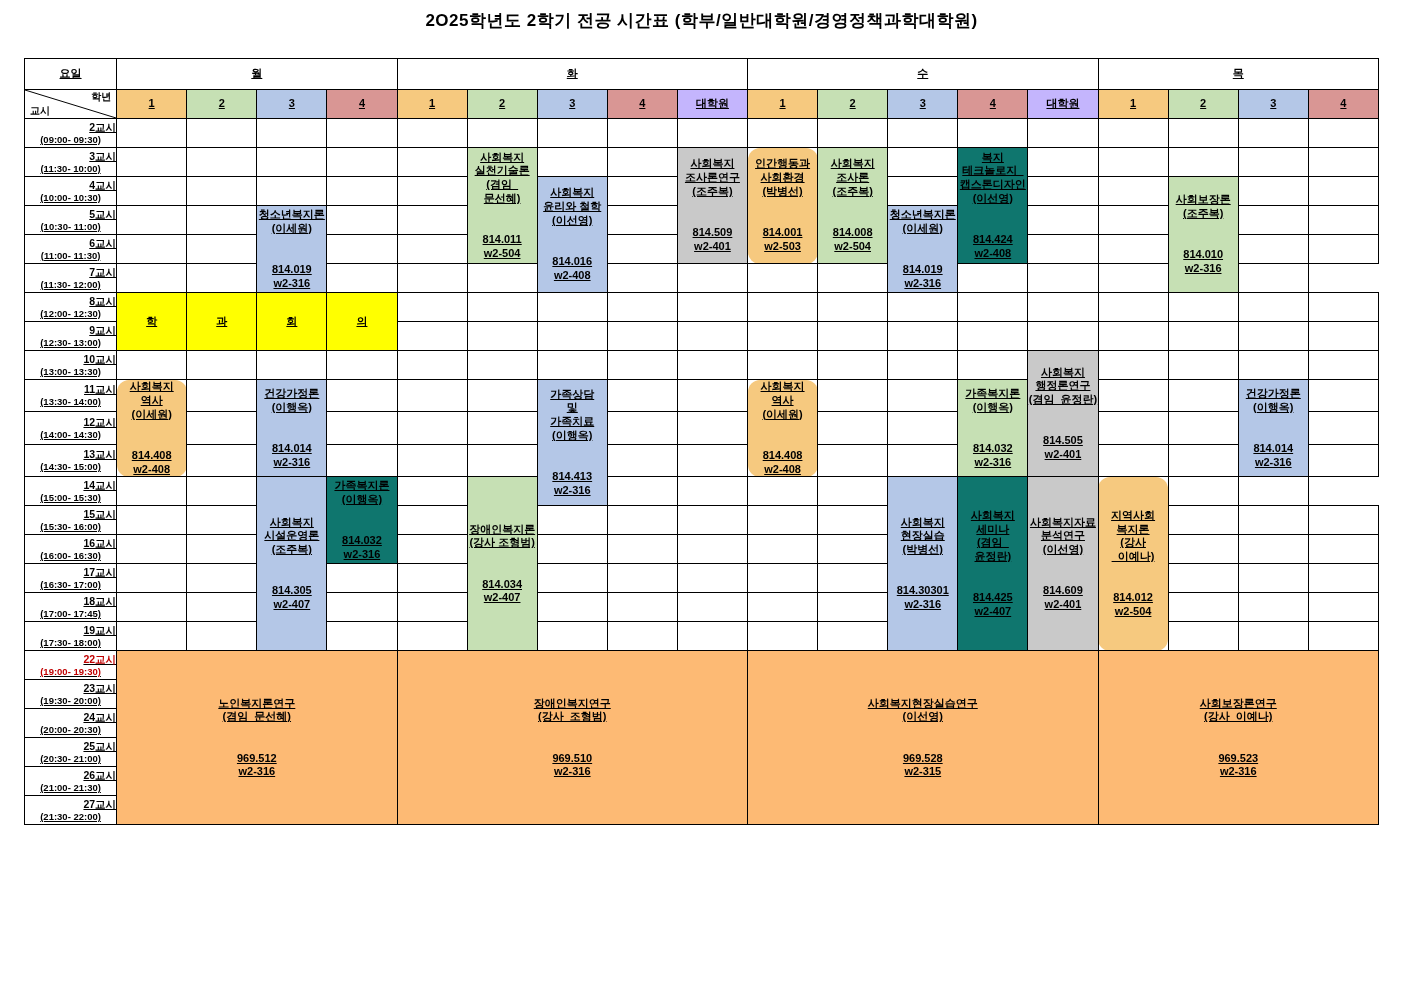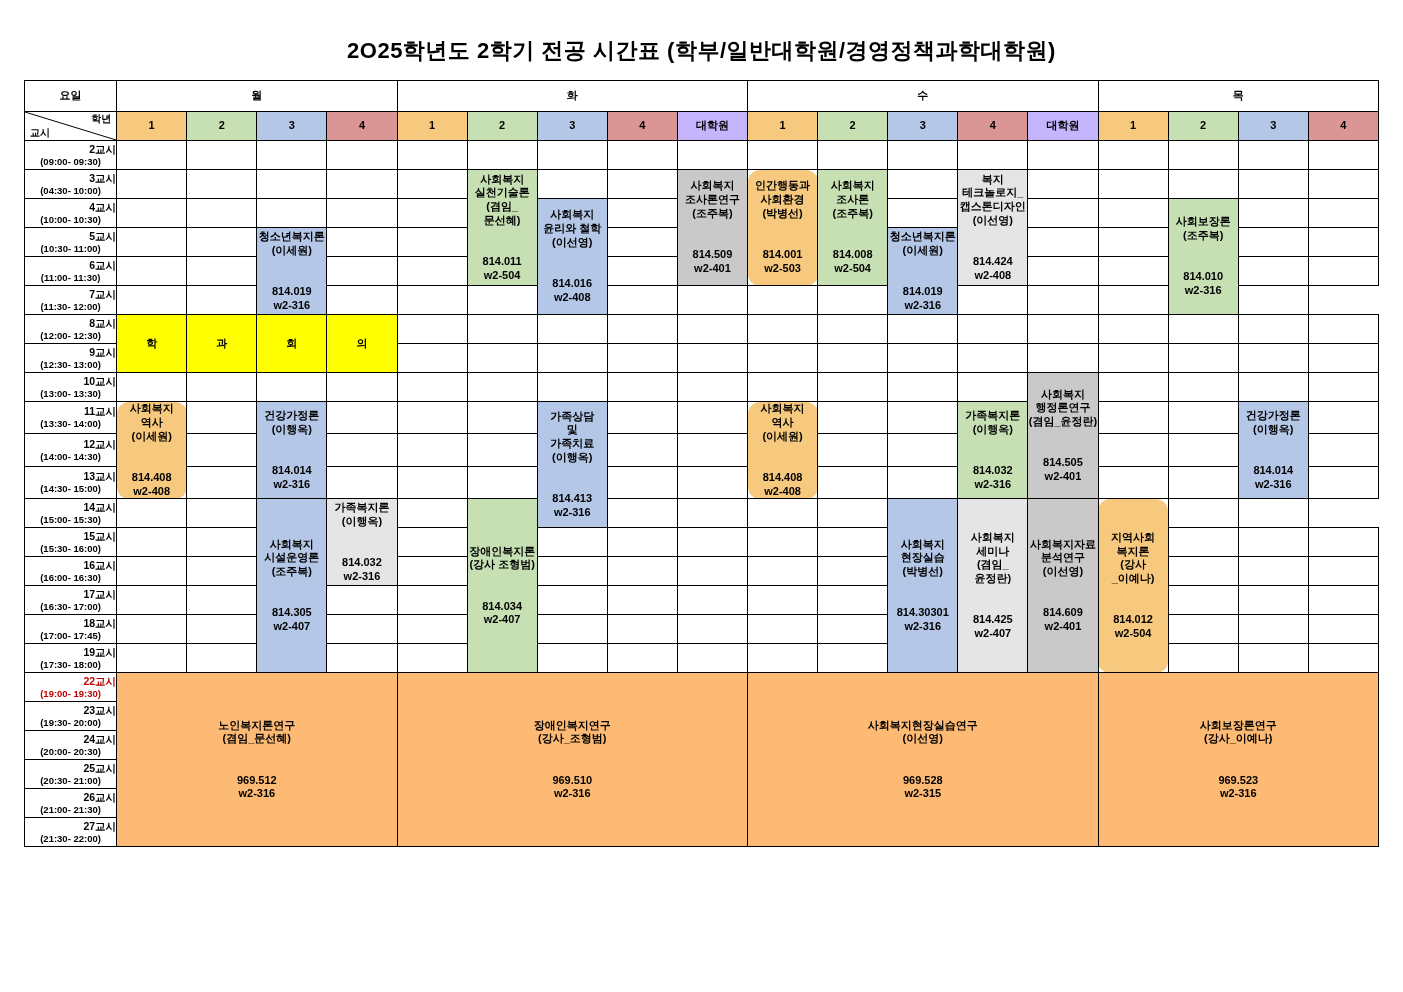--- a/index.html
+++ b/index.html
@@ -10,31 +10,32 @@
   body {
     width: 1403px;
     height: 992px;
     font-family: "Liberation Sans", sans-serif;
     color: #000;
     position: relative;
     overflow: hidden;
   }
   #title {
     text-align: center;
-    font-size: 22px;
+    font-size: 17px;
     font-weight: bold;
     letter-spacing: 0.5px;
-    padding-top: 36px;
+    padding-top: 9px;
     padding-bottom: 14px;
   }
   table.tt {
     border-collapse: collapse;
-    margin: 0 auto;
+    margin: 12px auto;
     table-layout: fixed;
     width: 1355px;
+    text-decoration: underline;
   }
   table.tt td, table.tt th {
     border: 1px solid #000;
     font-size: 11px;
     text-align: center;
     vertical-align: middle;
     padding: 0;
     line-height: 1.25;
     font-weight: bold;
   }
@@ -92,21 +93,21 @@
   td.night {
     font-size: 12.5px;
     line-height: 1.7;
   }
   .blank { background: #ffffff; }
 
   
   .c-orange { background: #f6c97f; border-radius: 12px; }
   .c-green  { background: #c6e0b4; }
   .c-blue   { background: #b4c7e7; }
-  .c-red    { background: #e5e5e5; }
+  .c-red    { background: #0f766e; }
   .c-gray   { background: #c9c9c9; }
   .c-yellow { background: #ffff00; }
   .c-pink   { background: #fdba74; }
 
   .hdr-1 { background: #f6c97f; }
   .hdr-2 { background: #c6e0b4; }
   .hdr-3 { background: #b4c7e7; }
   .hdr-4 { background: #d99694; }
   .hdr-g { background: #c4b5fd; }
 </style>
@@ -202,21 +203,21 @@
 
       <td class="blank"></td>
       <td class="blank"></td>
       <td class="blank"></td>
       <td class="blank"></td>
     </tr>
 
     <tr>
       <td class="timecell">
         <span class="p">3교시</span>
-          <span class="r">(04:30- 10:00)</span>
+          <span class="r">(11:30- 10:00)</span>
       </td>
       <td class="blank"></td>
       <td class="blank"></td>
       <td class="blank"></td>
       <td class="blank"></td>
 
       <td class="blank"></td>
       <td class="course c-green" rowspan="4">사회복지<br>실천기술론<br>(겸임_<br>문선혜)<br><br><br>814.011<br>w2-504</td>
       <td class="blank"></td>
       <td class="blank"></td>

